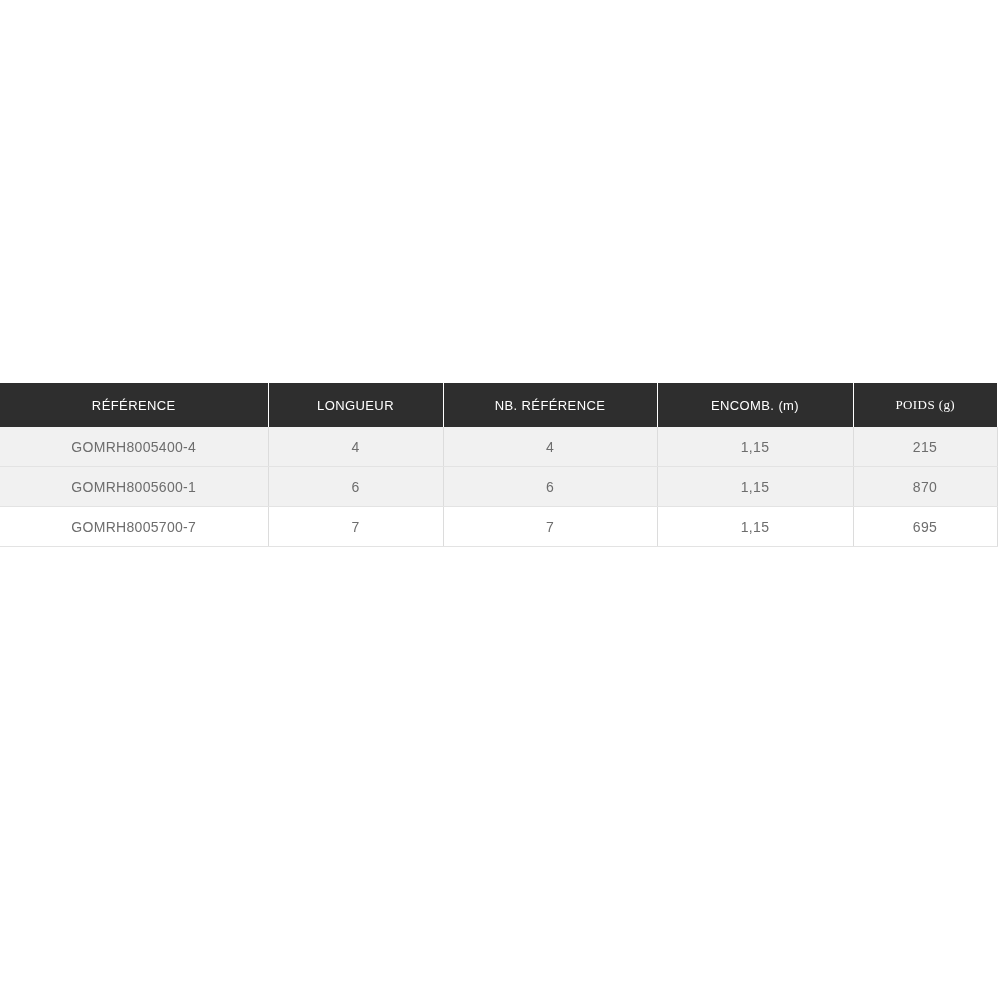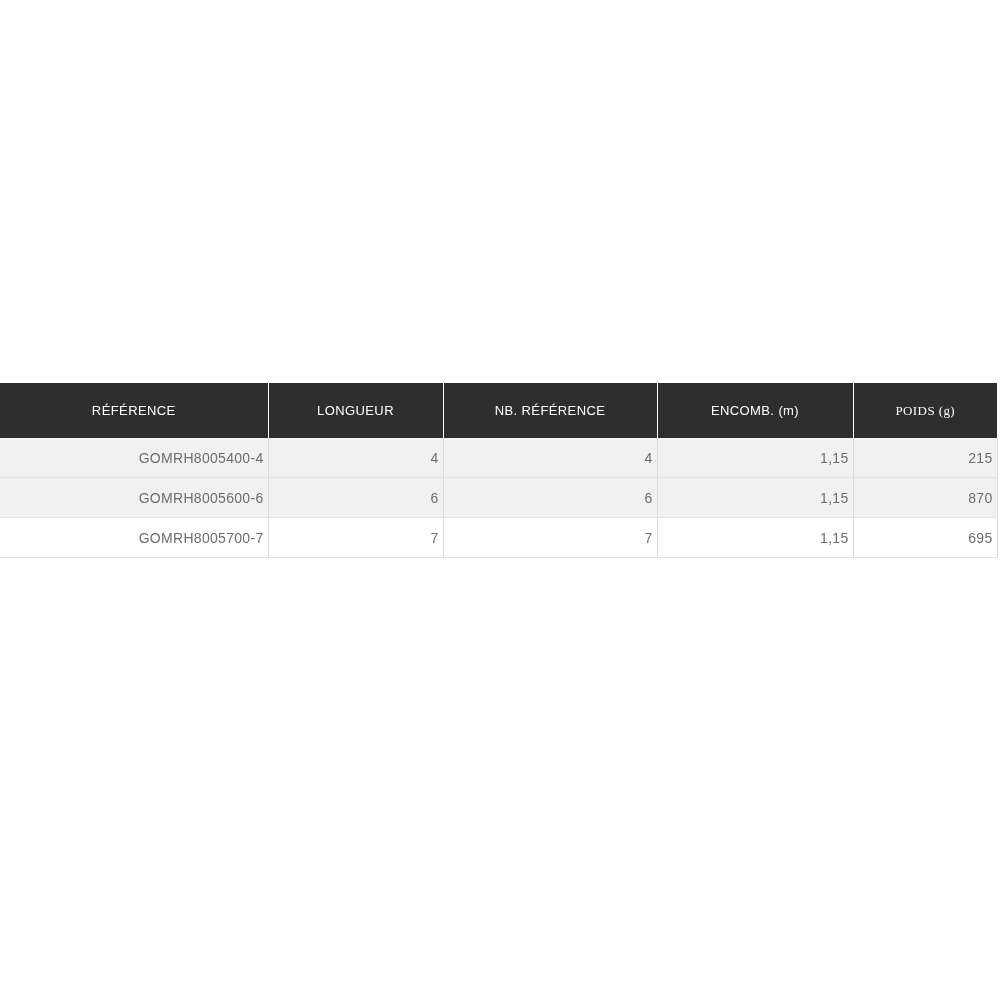--- a/index.html
+++ b/index.html
@@ -27,39 +27,39 @@
   }
   table.spec-table col.c1 { width: 268px; }
   table.spec-table col.c2 { width: 175px; }
   table.spec-table col.c3 { width: 214px; }
   table.spec-table col.c4 { width: 196px; }
   table.spec-table col.c5 { width: 144px; }
 
   table.spec-table th {
     background: var(--header-bg, #2e2e2e);
     color: var(--header-text, #ffffff);
-    height: 55px;
+    height: 44px;
     font-size: 13px;
     font-weight: 400;
     letter-spacing: 0.4px;
     text-align: center;
     vertical-align: middle;
     border-right: 1px solid #ffffff;
     padding: 0 4px;
     white-space: nowrap;
   }
   table.spec-table th:last-child {
     border-right: none;
     font-family: Liberation Serif, serif;
   }
   table.spec-table td {
     height: 39px;
     font-size: 14px;
     color: var(--body-text, #6d6d6d);
-    text-align: right;
+    text-align: center;
     vertical-align: middle;
     border-right: 1px solid var(--border-color, #dcdcdc);
     border-bottom: 1px solid var(--border-color-h, #e3e3e3);
     padding: 0 4px;
     letter-spacing: 0.3px;
     white-space: nowrap;
   }
   table.spec-table tr.stripe td {
     background: var(--row-alt-bg, #f1f1f1);
   }
@@ -91,21 +91,21 @@
     </thead>
     <tbody>
       <tr class="stripe">
         <td>GOMRH8005400-4</td>
         <td>4</td>
         <td>4</td>
         <td>1,15</td>
         <td>215</td>
       </tr>
       <tr class="stripe">
-        <td>GOMRH8005600-6</td>
+        <td>GOMRH8005600-1</td>
         <td>6</td>
         <td>6</td>
         <td>1,15</td>
         <td>870</td>
       </tr>
       <tr class="plain">
         <td>GOMRH8005700-7</td>
         <td>7</td>
         <td>7</td>
         <td>1,15</td>

